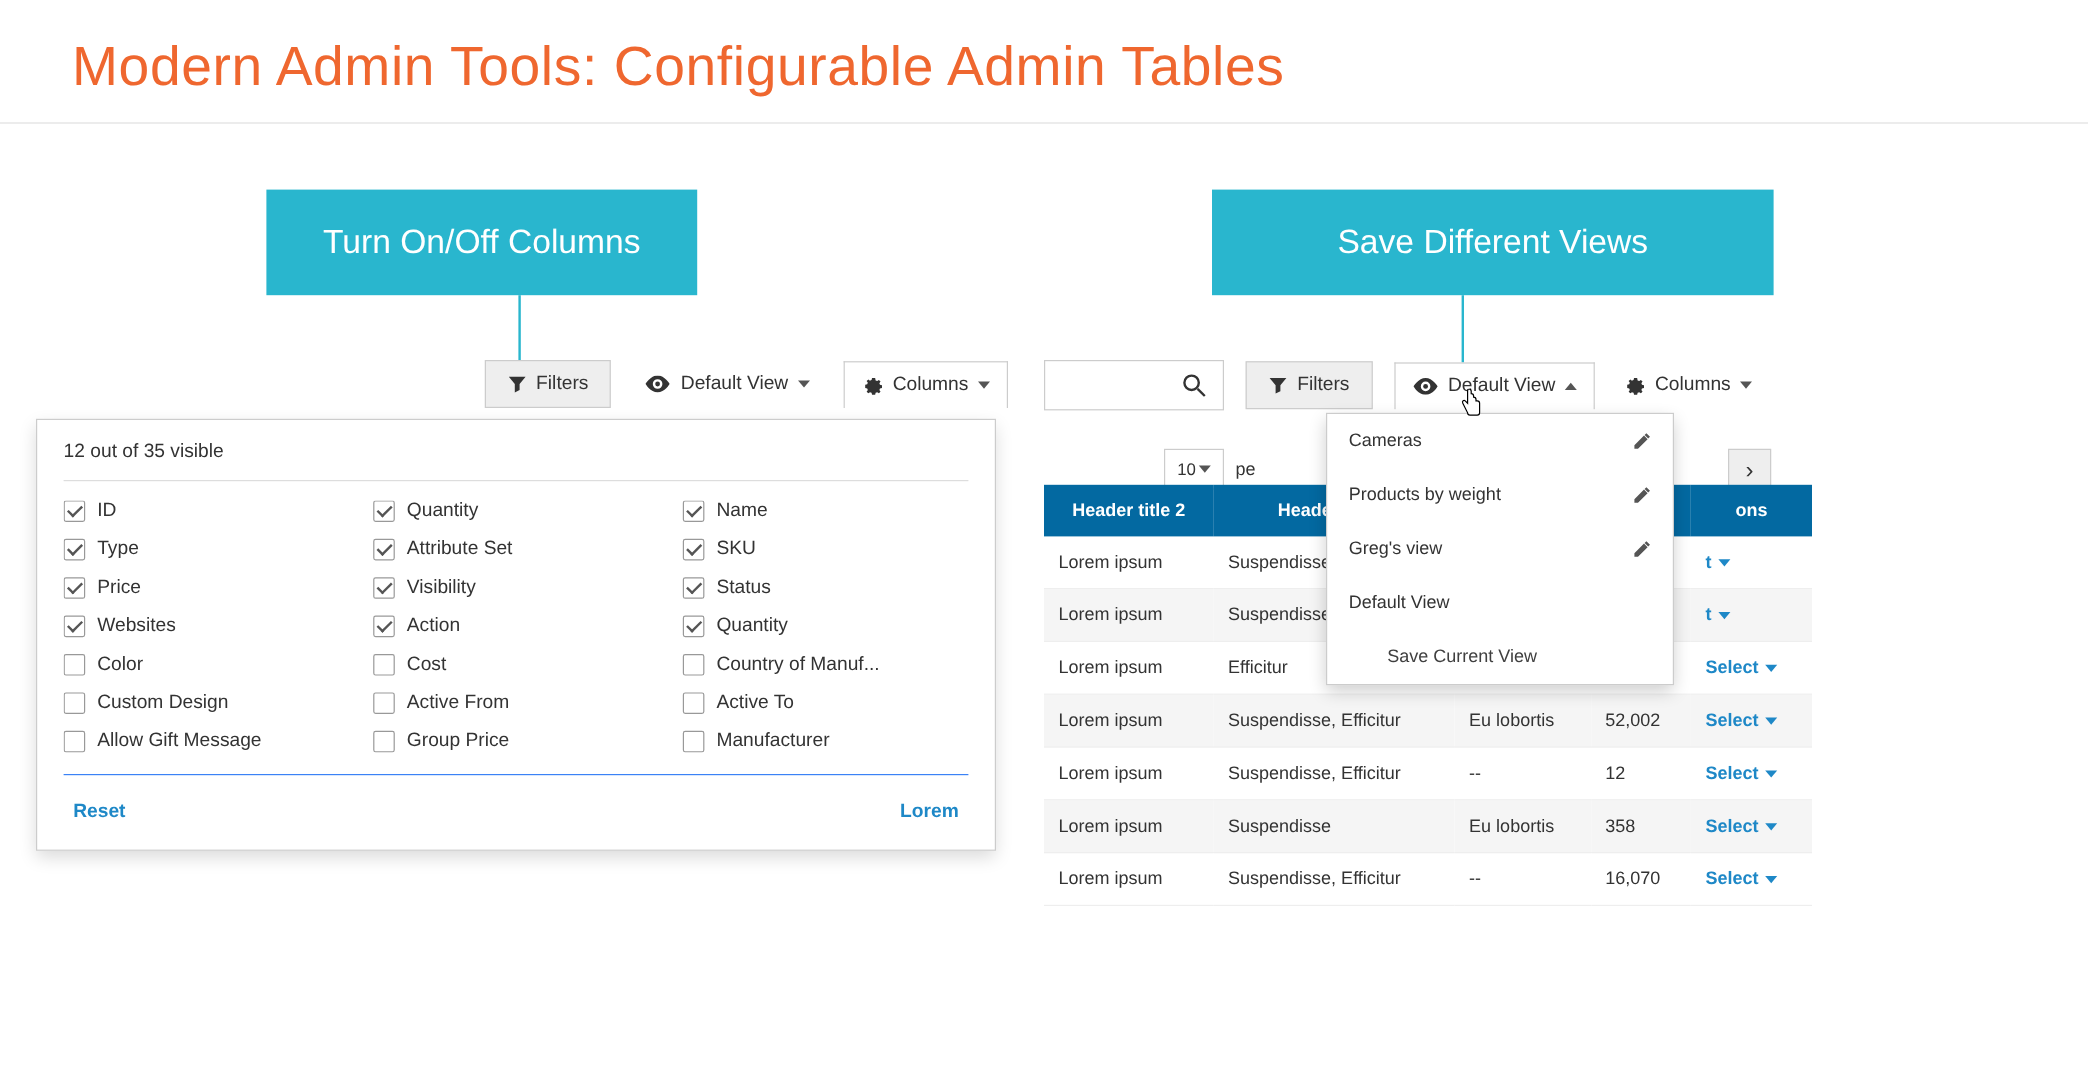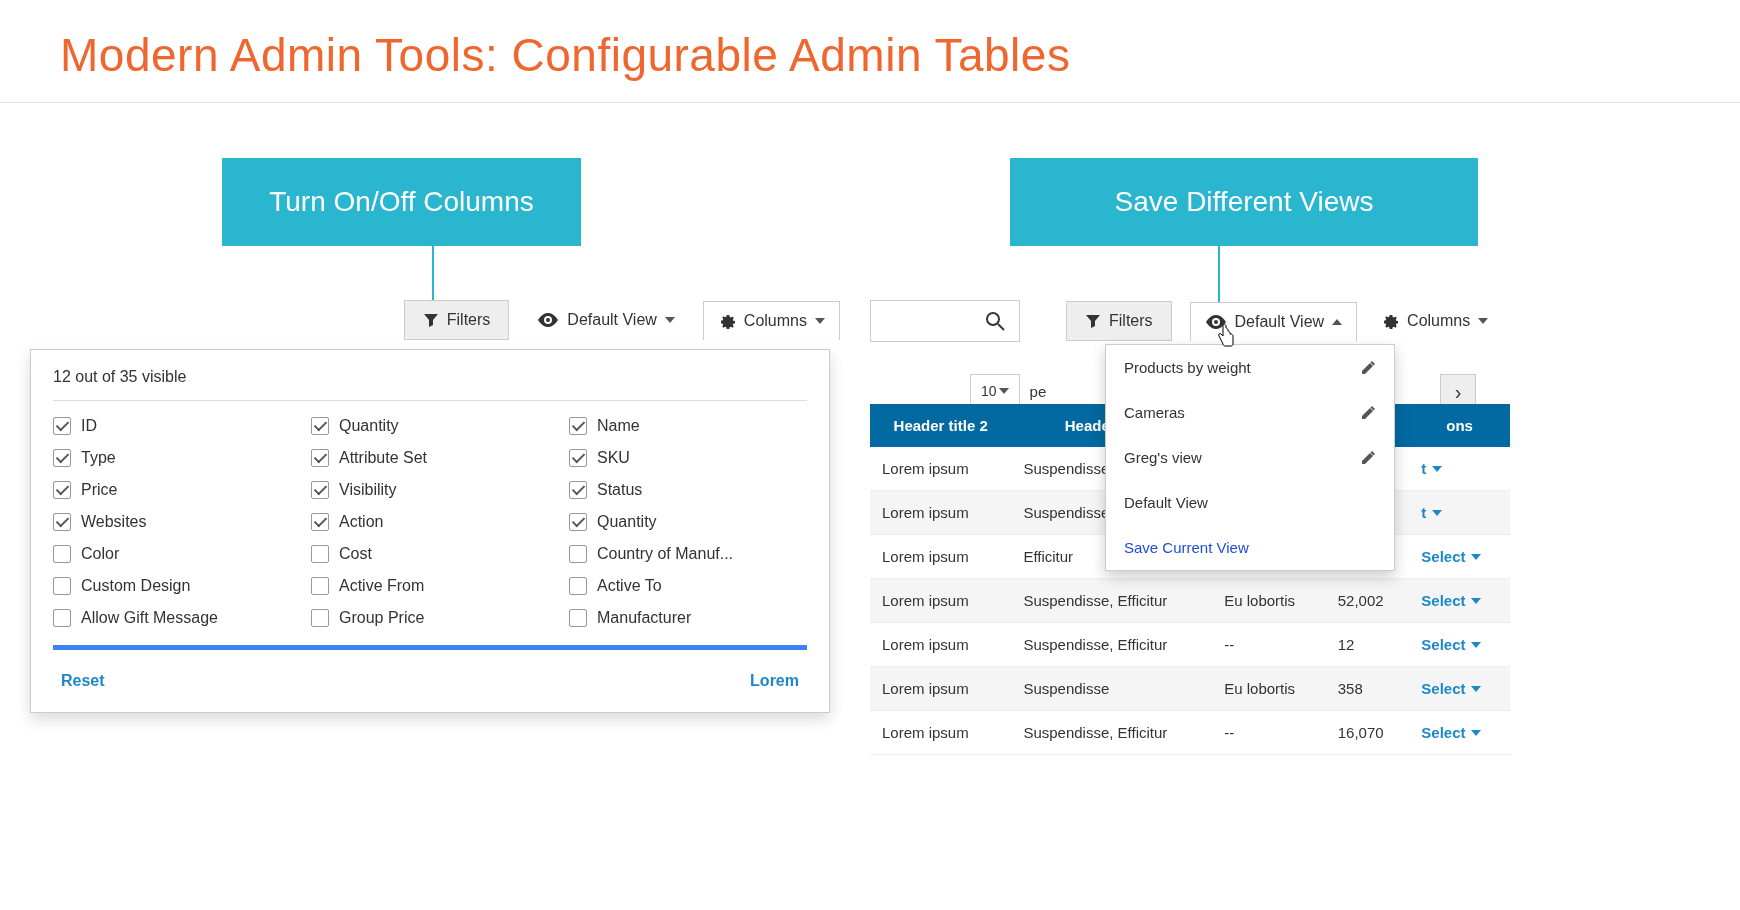--- a/index.html
+++ b/index.html
@@ -11,42 +11,42 @@
 .callout-right { left: 1010px; top: 158px; width: 468px; }
 .arrow-down { position: absolute; width: 2px; background: #29b6ce; }
 .arrow-down::after { content: ''; position: absolute; bottom: -2px; left: -5px; width: 0; height: 0; border-left: 6px solid transparent; border-right: 6px solid transparent; border-top: 10px solid #29b6ce; }
 .arrow-left { left: 432px; top: 246px; height: 70px; }
 .arrow-right { left: 1218px; top: 246px; height: 70px; }
 
 .panel-left { position: absolute; left: 30px; top: 300px; width: 820px; }
 .panel-right { position: absolute; left: 870px; top: 300px; width: 640px; }
 
 .toolbar { display: flex; align-items: center; gap: 22px; margin-bottom: 10px; position: relative; }
-.btn { display: inline-flex; align-items: center; gap: 8px; padding: 10px 18px; background: #eee; border: 1px solid #ccc; cursor: pointer; font-size: 16px; color: #333; margin-left: 28px; }
+.btn { display: inline-flex; align-items: center; gap: 8px; padding: 10px 18px; background: #eee; border: 1px solid #ccc; cursor: pointer; font-size: 16px; color: #333; }
 .btn-plain { background: transparent; border: none; cursor: pointer; display: inline-flex; align-items: center; gap: 8px; font-size: 16px; color: #333; padding: 10px 6px; }
 .btn-plain.open { border: 1px solid #ccc; border-bottom: none; background: #fff; padding: 10px 14px; position: relative; z-index: 5; }
 .icon { display: inline-block; }
 .caret-down { width: 0; height: 0; border-left: 5px solid transparent; border-right: 5px solid transparent; border-top: 6px solid #555; }
 .caret-up { width: 0; height: 0; border-left: 5px solid transparent; border-right: 5px solid transparent; border-bottom: 6px solid #555; }
 .caret-down-blue { width: 0; height: 0; border-left: 5px solid transparent; border-right: 5px solid transparent; border-top: 6px solid #1e88c7; }
 
 .columns-panel { border: 1px solid #ccc; background: #fff; padding: 18px 22px 0 22px; margin-top: -1px; box-shadow: 0 6px 14px rgba(0,0,0,0.15); width: 800px; position: relative; z-index: 4; }
 .col-count { font-size: 16px; margin-bottom: 16px; padding-bottom: 14px; border-bottom: 1px solid #ddd; }
 .col-grid { display: grid; grid-template-columns: 1fr 1fr 1fr; gap: 14px 20px; max-height: 280px; overflow: hidden; }
 .col-item { display: flex; align-items: center; gap: 10px; font-size: 16px; }
 .chk { width: 18px; height: 18px; border: 1px solid #999; border-radius: 2px; display: inline-flex; align-items: center; justify-content: center; flex-shrink: 0; cursor: pointer; }
 .chk.checked::after { content: ''; width: 5px; height: 10px; border: solid #555; border-width: 0 2px 2px 0; transform: rotate(45deg) translate(-1px,-1px); }
-.panel-footer { display: flex; justify-content: space-between; padding: 22px 8px 22px 8px; border-top: 5px solid #3b82f6; margin-top: 18px; }
+.panel-footer { display: flex; justify-content: space-between; padding: 22px 8px 22px 8px; border-top: 1px solid #3b82f6; margin-top: 18px; }
 .link { color: #1e88c7; font-weight: 600; cursor: pointer; font-size: 16px; }
 
 .search-box { border: 1px solid #ccc; height: 42px; width: 150px; display: inline-flex; align-items: center; justify-content: flex-end; padding: 0 14px; }
 
 .views-dropdown { position: absolute; left: 235px; top: 44px; width: 290px; background: #fff; border: 1px solid #ccc; box-shadow: 0 6px 14px rgba(0,0,0,0.2); z-index: 10; }
 .view-item { display: flex; align-items: center; justify-content: space-between; padding: 14px 18px; font-size: 15px; cursor: pointer; }
-.view-item.link-row { color: #1d4ed8; }
+.view-item.link-row { color: #404040; margin-left: 32px; }
 
 .pager { display: flex; align-items: center; gap: 10px; position: absolute; left: 100px; top: 74px; }
 .pager-select { border: 1px solid #ccc; padding: 8px 10px; display: inline-flex; align-items: center; gap: 2px; }
 .pager-text { font-size: 15px; }
 .pager-btn { border: 1px solid #ccc; background: #eee; width: 36px; height: 36px; display: inline-flex; align-items: center; justify-content: center; font-size: 20px; cursor: pointer; position: absolute; left: 570px; top: 74px; }
 
 table.data { border-collapse: collapse; width: 100%; margin-top: 62px; position: relative; }
 table.data th { background: #0369a1; color: #fff; font-weight: 600; text-align: center; padding: 13px 12px; font-size: 15px; margin-top: 45px; }
 table.data td { padding: 13px 12px; font-size: 15px; border-bottom: 1px solid #eee; white-space: nowrap; }
 table.data tr:nth-child(even) td { background: #f5f5f5; }
@@ -235,29 +235,29 @@
     </button>
 
     <span class="cursor-hand">
       <svg width="22" height="26" viewBox="0 0 22 26">
           <path fill="#fff" stroke="#000" stroke-width="1" d="M8 2v10l-2-2c-1-1-3 0-2 2l4 8c0 1 1 2 2 2h6c1 0 2-1 2-2v-8c0-1-1-2-2-2h-1v-1c0-1-1-2-2-2v-1c0-1-1-2-2-2V2c0-1-1-2-2-2S8 1 8 2z"></path>
         </svg>
     </span>
 
     <div class="views-dropdown" id="views-dropdown">
         <div class="view-item">
-          <span>Products by weight</span>
+          <span>Cameras</span>
           <span>
             <svg width="16" height="16" viewBox="0 0 16 16">
               <path fill="#555" d="M2 11l8-8 3 3-8 8H2v-3zM12 1l3 3-1.5 1.5-3-3L12 1z"></path>
             </svg>
           </span>
         </div>
         <div class="view-item">
-          <span>Cameras</span>
+          <span>Products by weight</span>
           <span>
             <svg width="16" height="16" viewBox="0 0 16 16">
               <path fill="#555" d="M2 11l8-8 3 3-8 8H2v-3zM12 1l3 3-1.5 1.5-3-3L12 1z"></path>
             </svg>
           </span>
         </div>
         <div class="view-item">
           <span>Greg's view</span>
           <span>
             <svg width="16" height="16" viewBox="0 0 16 16">

